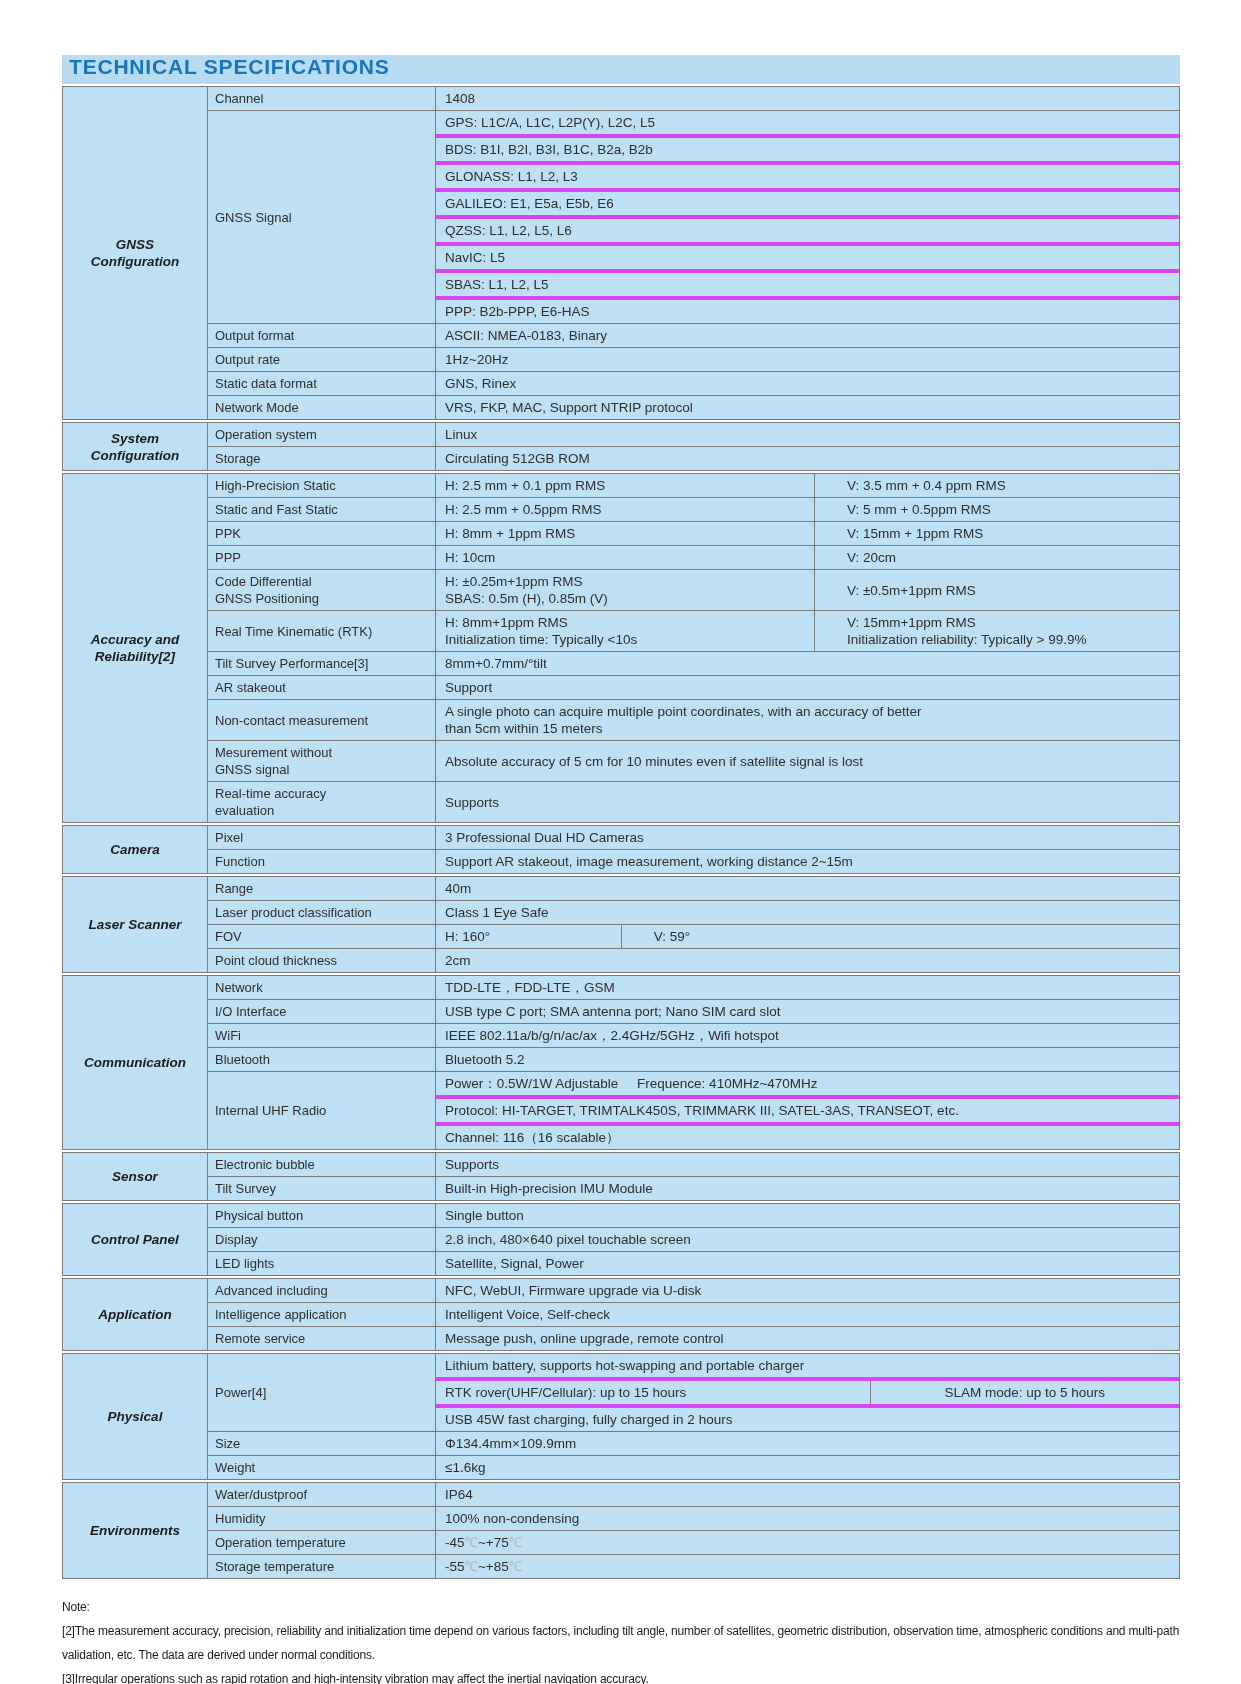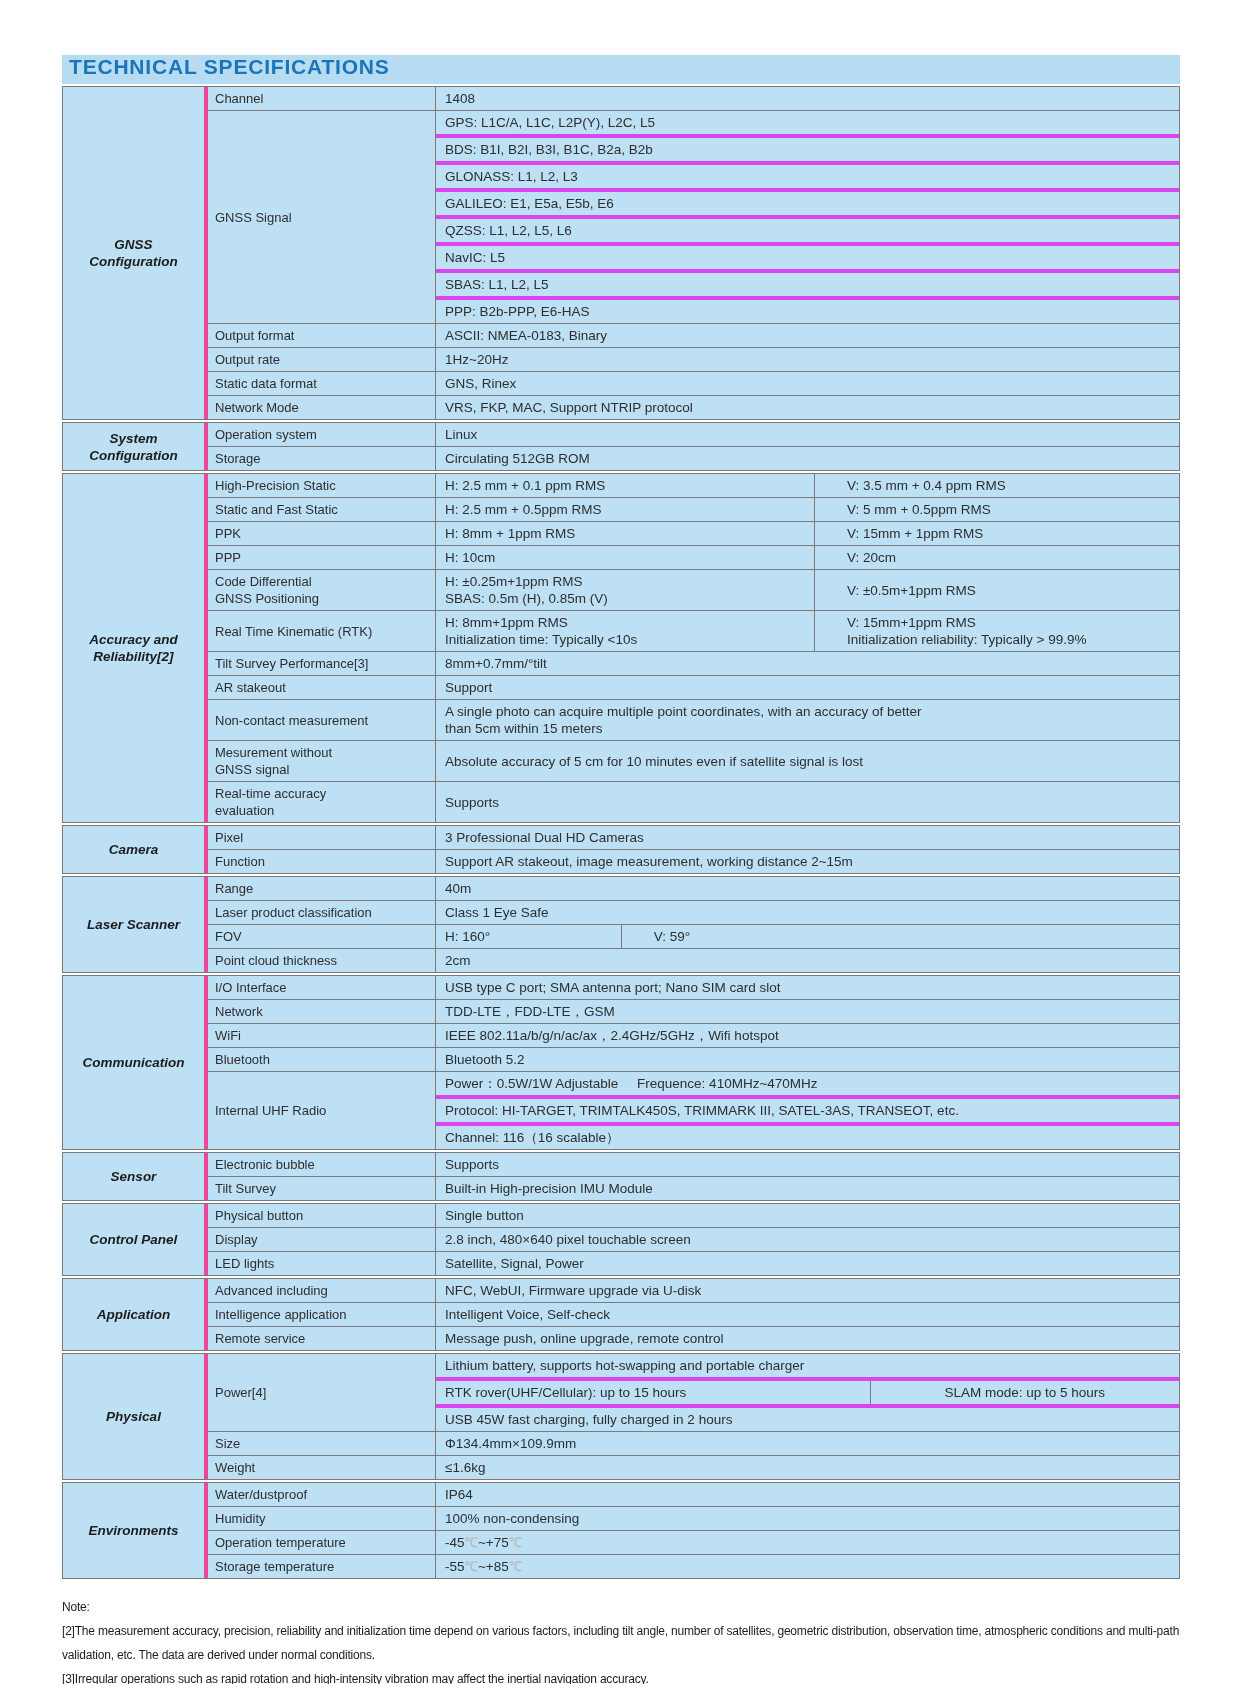--- a/index.html
+++ b/index.html
@@ -14,21 +14,21 @@
     padding-left:7px;box-sizing:border-box;margin-bottom:2px;
   }
   .title{
     color:#1a74ba;font-weight:bold;font-size:21px;letter-spacing:0.8px;
   }
   .section{
     display:flex;margin-bottom:2px;
     border:1px solid #7a7a7a;box-sizing:border-box;
   }
   .cat{
-    width:145px;flex:none;border-right:4px solid #ec4899;background:#bde0f5;
+    width:145px;flex:none;border-right:1px solid #ec4899;background:#bde0f5;
     display:flex;align-items:center;justify-content:center;text-align:center;
     font-weight:bold;font-style:italic;font-size:13.5px;color:#1c1c1c;
     white-space:pre-line;box-sizing:border-box;padding:2px;line-height:17px;
   }
   .rows{flex:1;display:flex;flex-direction:column;min-width:0;}
   .row{display:flex;border-bottom:1px solid #7a7a7a;background:#bde0f5;}
   .row:last-child{border-bottom:none;}
   .label{
     width:228px;flex:none;border-right:1px solid #7a7a7a;
     display:flex;align-items:center;padding:3px 2px 3px 7px;
@@ -321,32 +321,32 @@
                 <div class="vcell">2cm</div>
               </div>
             </div>
           </div>
         </div>
       </div>
       <div class="section">
         <div class="cat">Communication</div>
         <div class="rows">
           <div class="row">
+            <div class="label">Network</div>
+            <div class="vrows">
+              <div class="vrow">
+                <div class="vcell">TDD-LTE，FDD-LTE，GSM</div>
+              </div>
+            </div>
+          </div>
+          <div class="row">
             <div class="label">I/O  Interface</div>
             <div class="vrows">
               <div class="vrow">
                 <div class="vcell">USB type C port; SMA antenna port; Nano SIM card slot</div>
-              </div>
-            </div>
-          </div>
-          <div class="row">
-            <div class="label">Network</div>
-            <div class="vrows">
-              <div class="vrow">
-                <div class="vcell">TDD-LTE，FDD-LTE，GSM</div>
               </div>
             </div>
           </div>
           <div class="row">
             <div class="label">WiFi</div>
             <div class="vrows">
               <div class="vrow">
                 <div class="vcell">IEEE 802.11a/b/g/n/ac/ax，2.4GHz/5GHz，Wifi hotspot</div>
               </div>
             </div>

